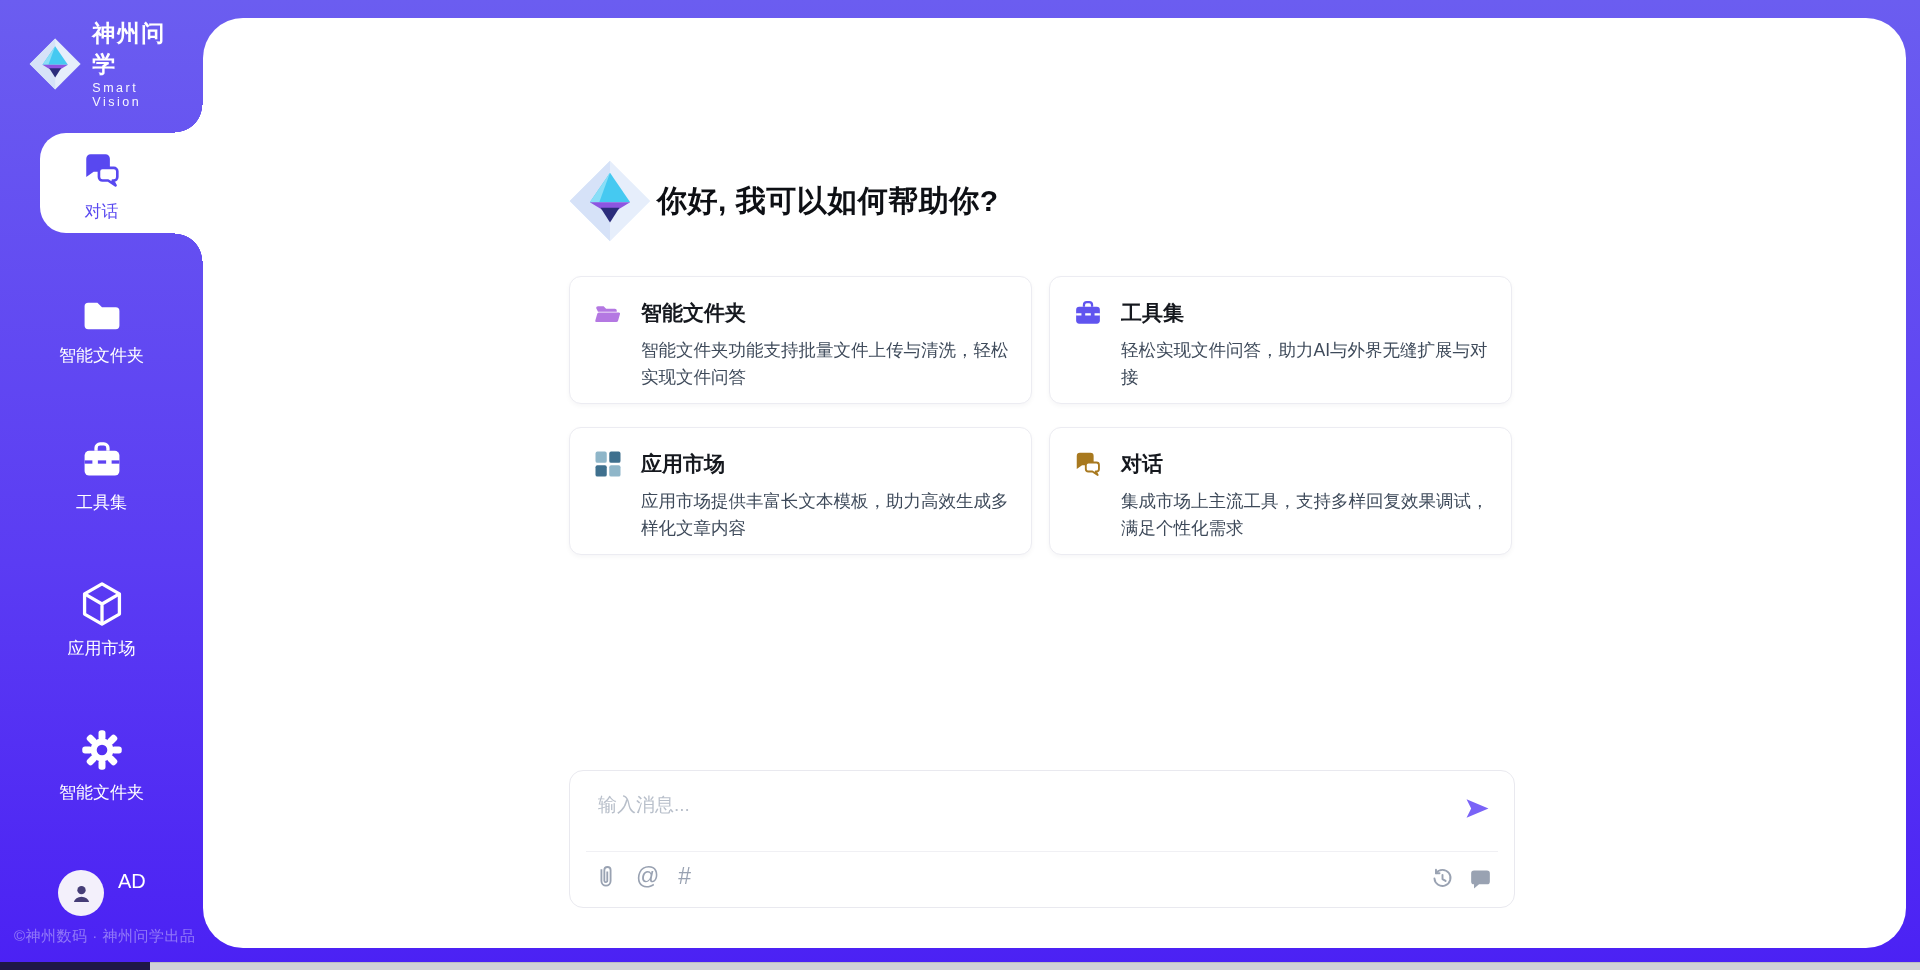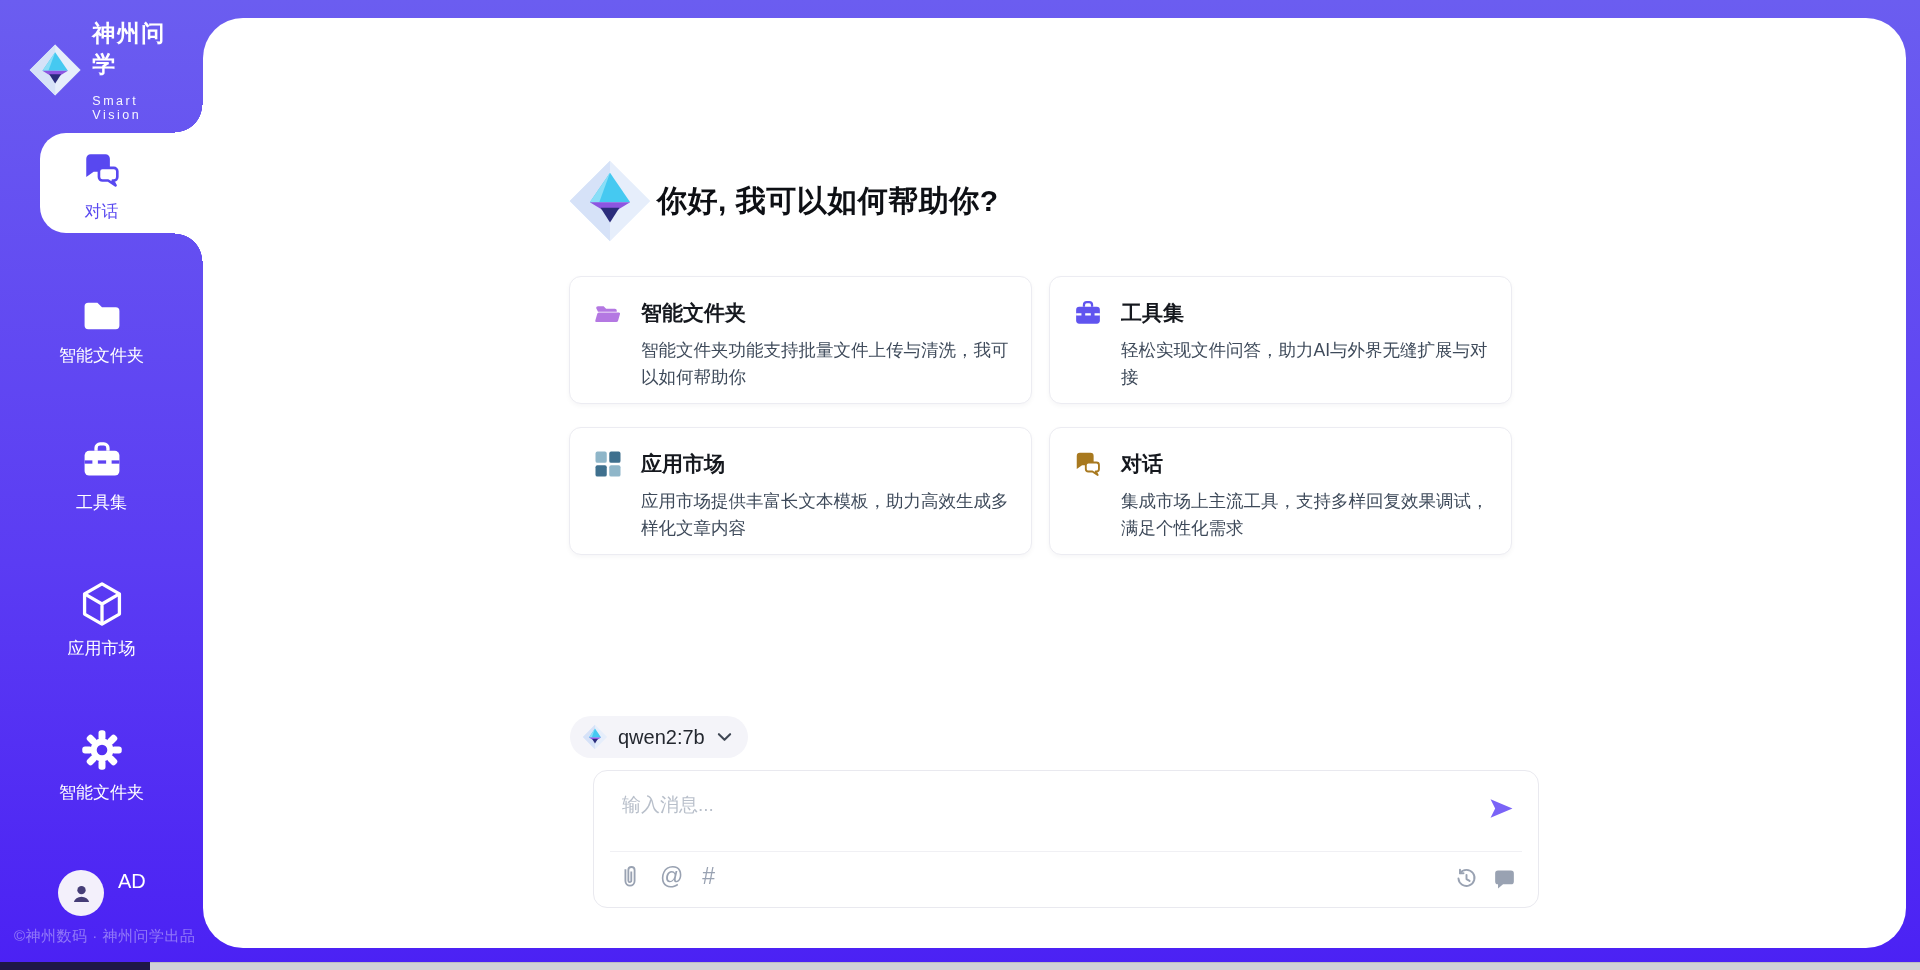--- a/index.html
+++ b/index.html
@@ -10,21 +10,21 @@
     -webkit-font-smoothing:antialiased;
   }
   .page{position:absolute;inset:0;}
 
   
   .sidebar{position:absolute;left:0;top:0;width:190px;height:970px;}
   .brand{position:absolute;left:28px;top:18px;display:flex;align-items:center;gap:10px;}
   .brand .logo{width:56px;height:56px;}
   .brand-text{color:#fff;}
   .brand-title{font-size:23px;font-weight:700;letter-spacing:1.5px;}
-  .brand-sub{font-size:12.5px;letter-spacing:2.5px;margin-top:14px;opacity:.95;}
+  .brand-sub{font-size:12.5px;letter-spacing:2.5px;margin-top:1px;opacity:.95;}
 
   .active-blob{position:absolute;left:40px;top:133px;width:163px;height:100px;background:#fff;border-radius:26px 0 0 26px;}
   .fillet-top{position:absolute;left:175px;top:105px;width:28px;height:28px;
     background:radial-gradient(circle 28px at 0 0,transparent 27px,#fff 27.5px);}
   .fillet-bottom{position:absolute;left:175px;top:233px;width:28px;height:28px;
     background:radial-gradient(circle 28px at 0 100%,transparent 27px,#fff 27.5px);}
 
   .nav-item{position:absolute;left:0;width:203px;display:flex;flex-direction:column;align-items:center;gap:9px;cursor:pointer;}
   .nav-item .nico{color:#fff;}
   .nav-item .nlabel{color:#fff;font-size:17px;}
@@ -50,21 +50,21 @@
   .card-head .cico{width:30px;height:30px;flex:0 0 30px;}
   .card-title{font-size:21px;font-weight:700;color:#15181e;}
   .card-desc{margin:9px 0 0 48px;font-size:17.5px;line-height:27px;color:#3e4a5a;width:372px;}
   .ic-folder-open{color:#b478e2;} .ic-brief-card{color:#6054ef;} .ic-chat-card{color:#a8791f;}
 
   .model-pill{position:absolute;left:367px;top:698px;height:42px;display:inline-flex;align-items:center;gap:10px;padding:0 16px 0 12px;border-radius:21px;background:#f4f4f9;cursor:pointer;}
   .model-pill .mlogo{width:26px;height:26px;}
   .model-name{font-size:20px;color:#23272f;}
   .model-pill .chev{color:#3f4754;margin-left:2px;}
 
-  .composer{position:absolute;left:366px;top:752px;width:946px;height:138px;box-sizing:border-box;background:#fff;border:1.5px solid #e9e9ef;border-radius:14px;margin-left:24px;}
+  .composer{position:absolute;left:366px;top:752px;width:946px;height:138px;box-sizing:border-box;background:#fff;border:1.5px solid #e9e9ef;border-radius:14px;}
   .composer-input{position:absolute;left:26px;top:16px;width:820px;height:34px;border:none;outline:none;font-size:19px;color:#20242c;font-family:inherit;background:transparent;}
   .composer-input::placeholder{color:#b8bfca;}
   .send-btn{position:absolute;right:22px;top:22px;width:30px;height:30px;color:#7a63f7;cursor:pointer;display:flex;align-items:center;justify-content:center;}
   .composer-divider{position:absolute;left:16px;right:16px;top:80px;border-top:1px solid #f0f0f4;}
   .composer-tools{position:absolute;left:25px;top:92px;display:flex;align-items:center;gap:19px;color:#99a2b2;}
   .composer-tools .tglyph{font-size:23px;line-height:1;cursor:pointer;}
   .composer-actions{position:absolute;right:22px;top:96px;display:flex;align-items:center;gap:15px;color:#99a2b2;}
   .tool-ic{cursor:pointer;display:flex;}
 
   
@@ -173,21 +173,21 @@
     </div>
 
     <div class="cards">
       <div class="card">
         <div class="card-head">
           <svg class="cico ic-folder-open">
               <use href="#sym-folder-open"></use>
             </svg>
           <div class="card-title">智能文件夹</div>
         </div>
-        <div class="card-desc">智能文件夹功能支持批量文件上传与清洗，我可以如何帮助你</div>
+        <div class="card-desc">智能文件夹功能支持批量文件上传与清洗，轻松实现文件问答</div>
       </div>
       <div class="card">
         <div class="card-head">
           <svg class="cico ic-brief-card">
               <use href="#sym-briefcase"></use>
             </svg>
           <div class="card-title">工具集</div>
         </div>
         <div class="card-desc">轻松实现文件问答，助力AI与外界无缝扩展与对接</div>
       </div>
@@ -204,29 +204,20 @@
         <div class="card-head">
           <svg class="cico ic-chat-card">
               <use href="#sym-chat"></use>
             </svg>
           <div class="card-title">对话</div>
         </div>
         <div class="card-desc">集成市场上主流工具，支持多样回复效果调试，满足个性化需求</div>
       </div>
     </div>
 
-    <div class="model-pill">
-      <svg class="mlogo">
-          <use href="#sym-diamond"></use>
-        </svg>
-      <span class="model-name">qwen2:7b</span>
-      <svg class="chev" width="15" height="10">
-          <use href="#sym-chevron"></use>
-        </svg>
-    </div>
 
     <div class="composer">
       <input class="composer-input" placeholder="输入消息..." style="">
       <div class="send-btn">
         <svg width="27" height="27">
             <use href="#sym-send"></use>
           </svg>
       </div>
       <div class="composer-divider"></div>
       <div class="composer-tools">

